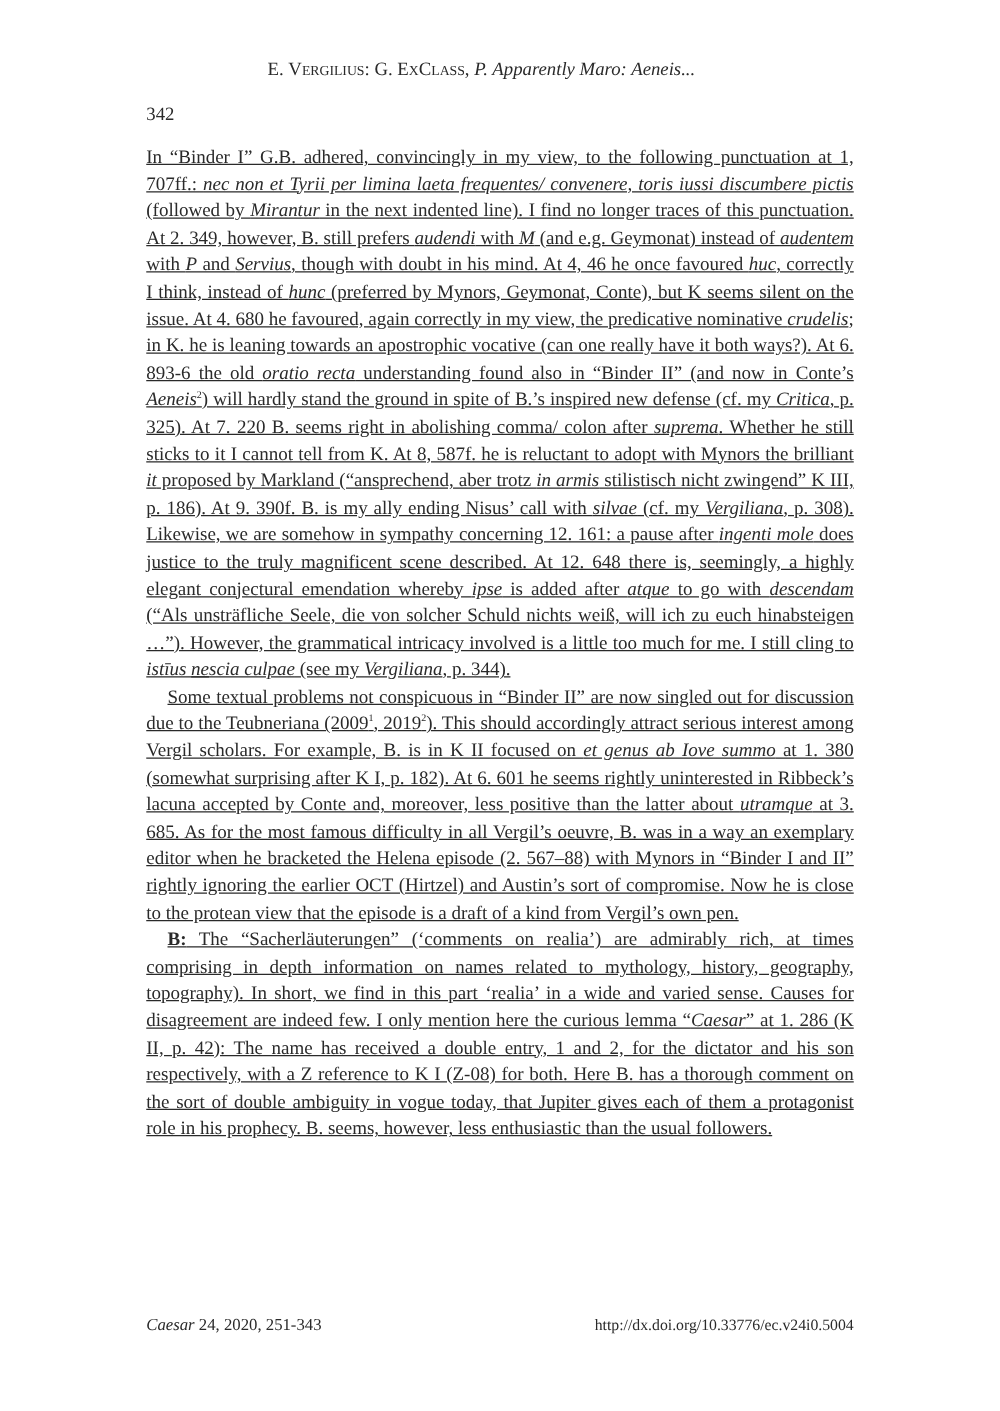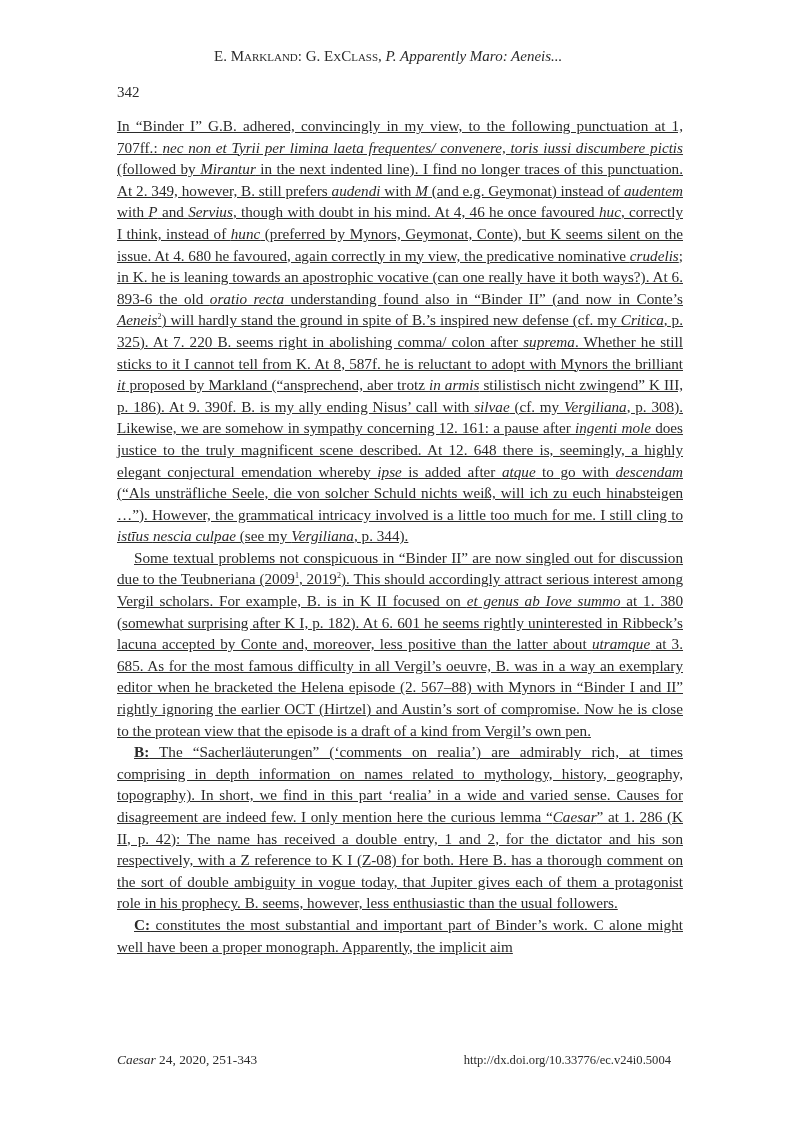--- a/index.html
+++ b/index.html
@@ -11,33 +11,32 @@
   .sc { font-variant: small-caps; }
   .body { position: absolute; top: 115px; left: 117px; width: 566px; font-size: 15.2px; line-height: 21.6px; text-align: justify; }
   .body p { margin: 0; text-decoration: underline; }
   .body p.indent { text-indent: 17px; }
   .body i { font-style: italic; }
   .body b { font-weight: bold; }
   .body sup { font-size: 8px; line-height: 0; vertical-align: 6px; }
   .u { text-decoration: underline; }
   .footer { position: absolute; top: 1052px; left: 117px; width: 566px; font-size: 13.4px; line-height: 16px; }
   .footer .left { position: absolute; left: 0; top: 0; }
-  .footer .right { position: absolute; right: 12px; top: 0; font-size: 12.6px; margin-left: 35px; }
+  .footer .right { position: absolute; right: 0; top: 0; font-size: 12.6px; margin-left: 35px; }
 </style>
 </head>
 <body>
 
 <div class="header">
   <span class="pagenum">342</span>
-  <span class="running"><span>E. </span><span class="sc">Markland</span><span>: G. </span><span class="sc">ExClass</span><span>, </span><i>P. Apparently Maro: Aeneis...</i></span>
+  <span class="running"><span>E. </span><span class="sc">Vergilius</span><span>: G. </span><span class="sc">ExClass</span><span>, </span><i>P. Apparently Maro: Aeneis...</i></span>
 </div>
 
 <div class="body">
   <p><span>In “Binder I” G.B. adhered, convincingly in my view, to the following punctuation at 1, 707ff.: </span><i>nec non et Tyrii per limina laeta frequentes/ convenere, toris iussi discumbere pictis</i><span> (followed by </span><i>Mirantur</i><span> in the next indented line). I find no longer traces of this punctuation. At 2. 349, however, B. still prefers </span><i>audendi</i><span> with </span><i>M</i><span> (and e.g. Geymonat) instead of </span><i>audentem</i><span> with </span><i>P</i><span> and </span><i>Servius</i><span>, though with doubt in his mind. At 4, 46 he once favoured </span><i>huc</i><span>, correctly I think, instead of </span><i>hunc</i><span> (preferred by Mynors, Geymonat, Conte), but K seems silent on the issue. At 4. 680 he favoured, again correctly in my view, the predicative nominative </span><i>crudelis</i><span>; in K. he is leaning towards an apostrophic vocative (can one really have it both ways?). At 6. 893-6 the old </span><i>oratio recta</i><span> understanding found also in “Binder II” (and now in Conte’s </span><i>Aeneis</i><sup>2</sup><span>) will hardly stand the ground in spite of B.’s inspired new defense (cf. my </span><i>Critica</i><span>, p. 325). At 7. 220 B. seems right in abolishing comma/ colon after </span><i>suprema</i><span>. Whether he still sticks to it I cannot tell from K. At 8, 587f. he is reluctant to adopt with Mynors the brilliant </span><i>it</i><span> proposed by Markland (“ansprechend, aber trotz </span><i>in armis</i><span> stilistisch nicht zwingend” K III, p. 186). At 9. 390f. B. is my ally ending Nisus’ call with </span><i>silvae</i><span> (cf. my </span><i>Vergiliana</i><span>, p. 308). Likewise, we are somehow in sympathy concerning 12. 161: a pause after </span><i>ingenti mole</i><span> does justice to the truly magnificent scene described. At 12. 648 there is, seemingly, a highly elegant conjectural emendation whereby </span><i>ipse</i><span> is added after </span><i>atque</i><span> to go with </span><i>descendam</i><span> (“Als unsträfliche Seele, die von solcher Schuld nichts weiß, will ich zu euch hinabsteigen …”). However, the grammatical intricacy involved is a little too much for me. I still cling to </span><i>istīus </i><i class="u">ne</i><i>scia culpae</i><span> (see my </span><i>Vergiliana</i><span>, p. 344).</span></p>
   <p class="indent"><span>Some textual problems not conspicuous in “Binder II” are now singled out for discussion due to the Teubneriana (2009</span><sup>1</sup><span>, 2019</span><sup>2</sup><span>). This should accordingly attract serious interest among Vergil scholars. For example, B. is in K II focused on </span><i>et genus ab Iove summo</i><span> at 1. 380 (somewhat surprising after K I, p. 182). At 6. 601 he seems rightly uninterested in Ribbeck’s lacuna accepted by Conte and, moreover, less positive than the latter about </span><i>utramque</i><span> at 3. 685. As for the most famous difficulty in all Vergil’s oeuvre, B. was in a way an exemplary editor when he bracketed the Helena episode (2. 567–88) with Mynors in “Binder I and II” rightly ignoring the earlier OCT (Hirtzel) and Austin’s sort of compromise. Now he is close to the protean view that the episode is a draft of a kind from Vergil’s own pen.</span></p>
   <p class="indent"><b>B:</b><span> The “Sacherläuterungen” (‘comments on realia’) are admirably rich, at times comprising in depth information on names related to mythology, history, geography, topography). In short, we find in this part ‘realia’ in a wide and varied sense. Causes for disagreement are indeed few. I only mention here the curious lemma “</span><i>Caesar</i><span>” at 1. 286 (K II, p. 42): The name has received a double entry, 1 and 2, for the dictator and his son respectively, with a Z reference to K I (Z-08) for both. Here B. has a thorough comment on the sort of double ambiguity in vogue today, that Jupiter gives each of them a protagonist role in his prophecy. B. seems, however, less enthusiastic than the usual followers.</span></p>
-  <p class="indent"><b>C:</b><span> constitutes the most substantial and important part of Binder’s work. C alone might well have been a proper monograph. Apparently, the implicit aim</span></p>
 </div>
 
 <div class="footer">
   <span class="left"><i>Caesar</i><span> 24, 2020, 251-343</span></span>
   <span class="right">http://dx.doi.org/10.33776/ec.v24i0.5004</span>
 </div>
 
 </body></html>

